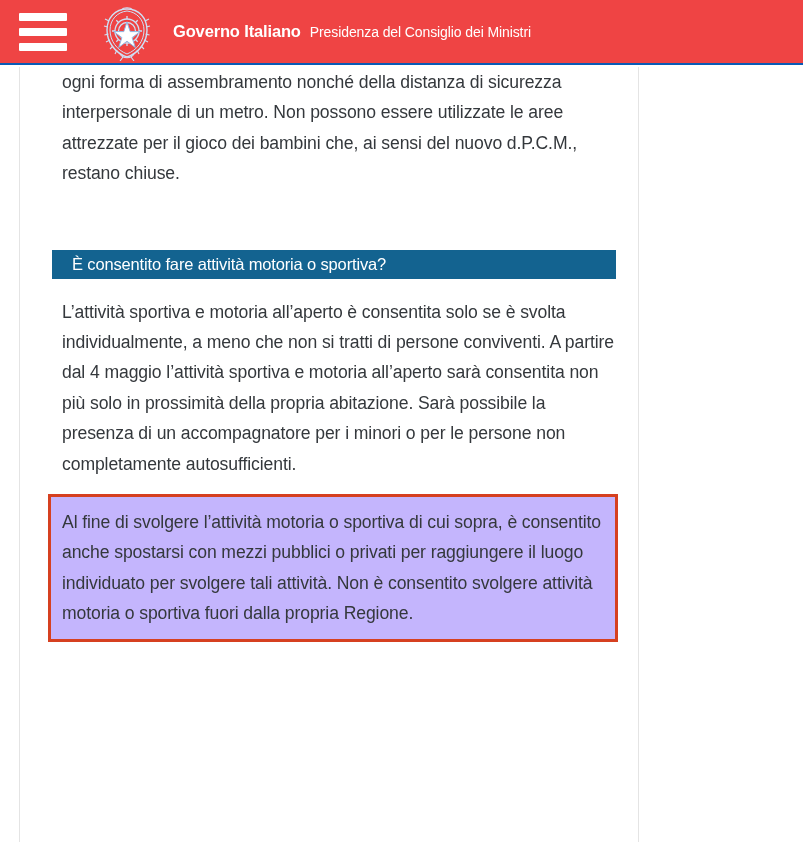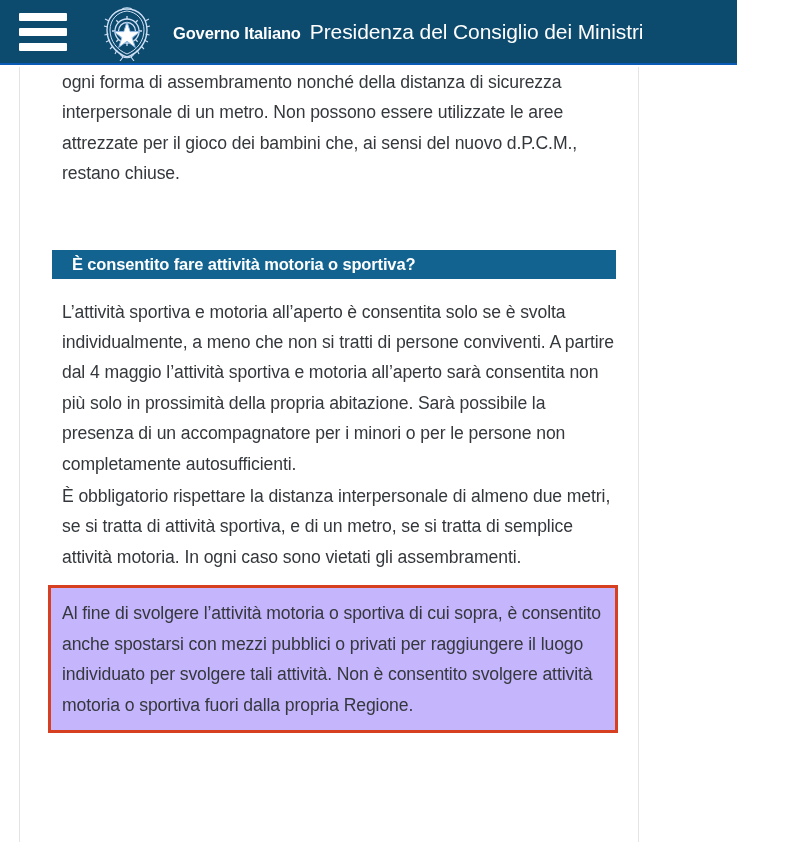--- a/index.html
+++ b/index.html
@@ -9,23 +9,23 @@
     height: 842px;
     background: #ffffff;
     font-family: "Liberation Sans", sans-serif;
     overflow: hidden;
   }
 
   
   .site-header {
     position: absolute;
     top: 0; left: 0;
-    width: 737px;
+    width: 803px;
     height: 65px;
-    background: #0c4a6e;
+    background: #ef4444;
     border-bottom: 2px solid #0a5bb5;
     display: flex;
     align-items: center;
   }
 
   .hamburger {
     width: 48px;
     height: 38px;
     margin-left: 19px;
     display: flex;
@@ -57,21 +57,21 @@
     align-items: baseline;
     white-space: nowrap;
     color: #ffffff;
   }
   .brand-strong {
     font-size: 16.5px;
     font-weight: bold;
     letter-spacing: -0.15px;
   }
   .brand-sub {
-    font-size: 21px;
+    font-size: 14px;
     font-weight: normal;
     margin-left: 9px;
     letter-spacing: -0.1px;
   }
 
   
   .page {
     position: absolute;
     top: 67px;
     left: 0;
@@ -119,21 +119,21 @@
     width: 564px;
     margin-left: -10px;
     height: 29px;
     background: #136390;
     display: flex;
     align-items: center;
   }
   .section-bar-title {
     color: #ffffff;
     font-size: 16.5px;
-    font-weight: bold;
+    font-weight: normal;
     padding-left: 20px;
     letter-spacing: -0.15px;
   }
 
   
   .highlight-box {
     border: 3px solid #d64020;
     margin-left: -14px;
     width: 570px;
     padding: 10px 10px 10px 11px;
@@ -208,21 +208,20 @@
     <div class="section-bar">
       <span class="section-bar-title">È consentito fare attività motoria o sportiva?</span>
     </div>
 
     <div class="gap-3"></div>
 
     <p class="para">L’attività sportiva e motoria all’aperto è consentita solo se è svolta individualmente, a meno che non si tratti di persone conviventi. A partire dal 4 maggio l’attività sportiva e motoria all’aperto sarà consentita non più solo in prossimità della propria abitazione. Sarà possibile la presenza di un accompagnatore per i minori o per le persone non completamente autosufficienti.</p>
 
     <div class="gap-4"></div>
 
-    <p class="para">È obbligatorio rispettare la distanza interpersonale di almeno due metri, se si tratta di attività sportiva, e di un metro, se si tratta di semplice attività motoria. In ogni caso sono vietati gli assembramenti.</p>
 
     <div class="gap-5"></div>
 
     <div class="highlight-box">
       <p class="para">Al fine di svolgere l’attività motoria o sportiva di cui sopra, è consentito anche spostarsi con mezzi pubblici o privati per raggiungere il luogo individuato per svolgere tali attività. Non è consentito svolgere attività motoria o sportiva fuori dalla propria Regione.</p>
     </div>
 
   </div>
 </div>
 

